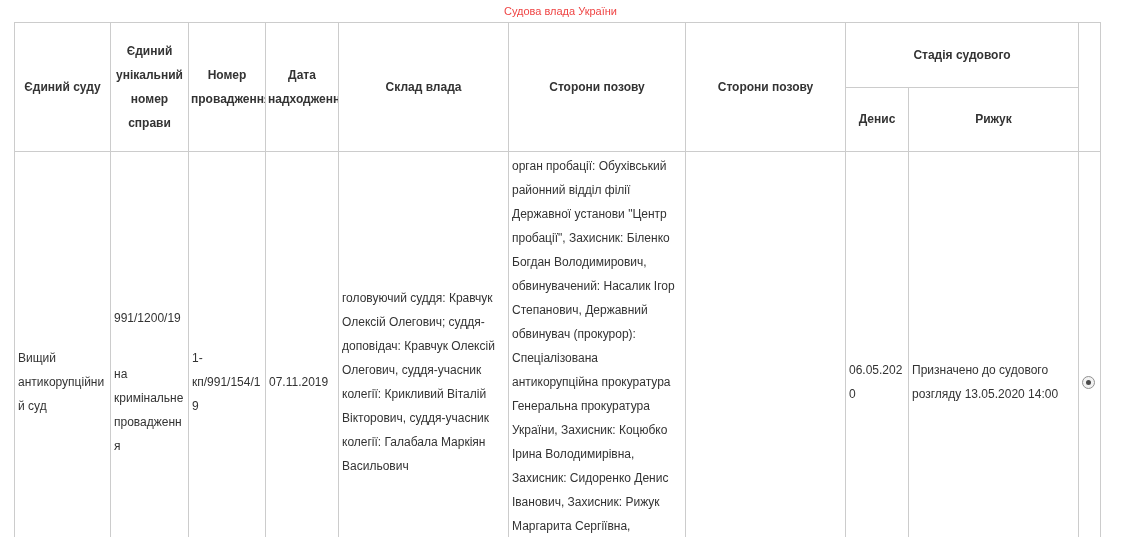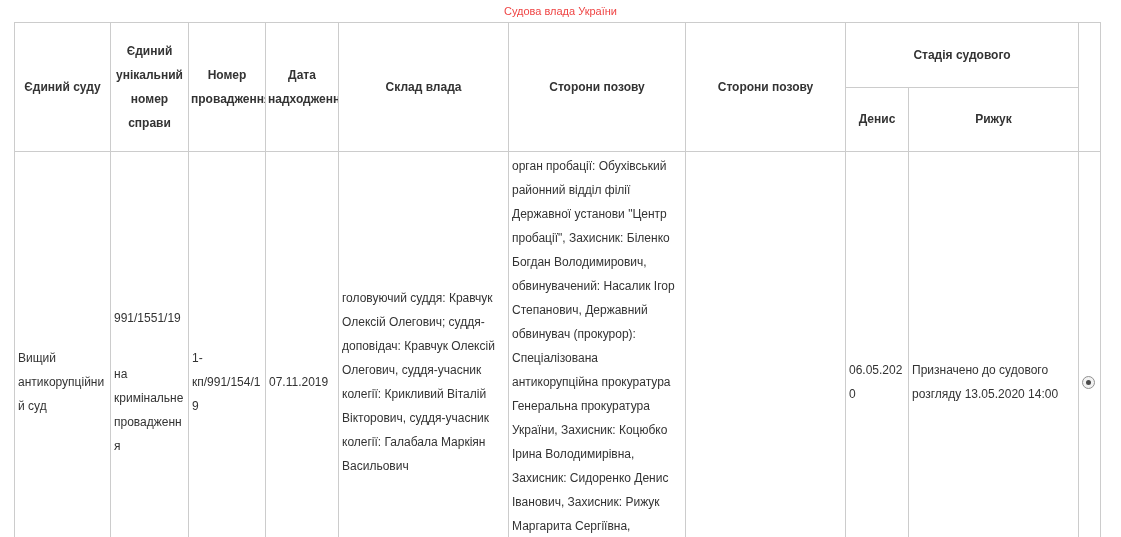--- a/index.html
+++ b/index.html
@@ -98,21 +98,21 @@
     </tr>
     <tr class="hrow2">
       <th>Денис</th>
       <th>Рижук</th>
     </tr>
   </thead>
   <tbody>
     <tr class="data-row">
       <td class="cell-padded">Вищий антикорупційний суд</td>
       <td class="cell-padded">
-        <div>991/1551/19</div>
+        <div>991/1200/19</div>
         <div class="para-gap">на кримінальне провадження</div>
       </td>
       <td>1-кп/991/154/19</td>
       <td class="cell-padded">07.11.2019</td>
       <td>головуючий суддя: Кравчук Олексій Олегович; суддя-доповідач: Кравчук Олексій Олегович, суддя-учасник колегії: Крикливий Віталій Вікторович, суддя-учасник колегії: Галабала Маркіян Васильович</td>
       <td>орган пробації: Обухівський районний відділ філії Державної установи "Центр пробації", Захисник: Біленко Богдан Володимирович, обвинувачений: Насалик Ігор Степанович, Державний обвинувач (прокурор): Спеціалізована антикорупційна прокуратура Генеральна прокуратура України, Захисник: Коцюбко Ірина Володимирівна, Захисник: Сидоренко Денис Іванович, Захисник: Рижук Маргарита Сергіївна, Захисник: Бугай Денис Володимирович, Захисник: Бойко Сергій Григорович</td>
       <td></td>
       <td>06.05.2020</td>
       <td class="cell-padded">Призначено до судового розгляду 13.05.2020 14:00</td>
       <td class="sel-cell">

